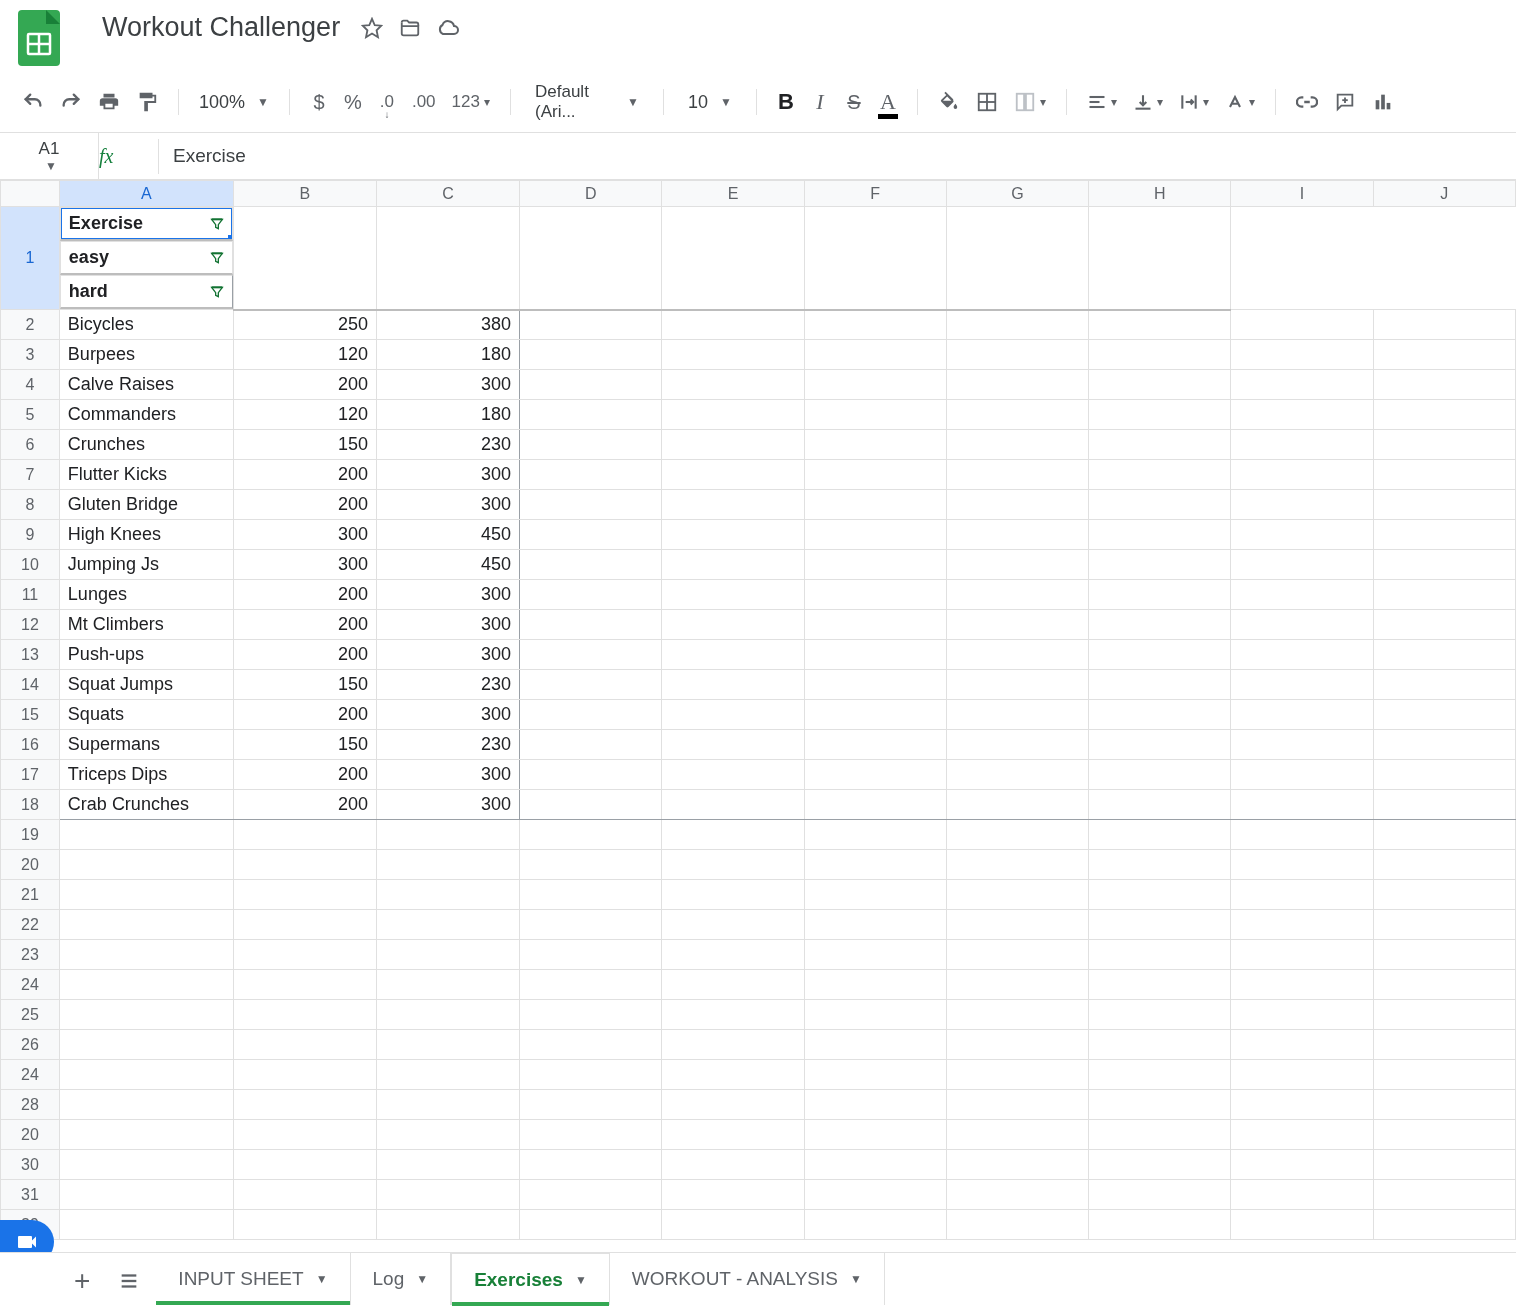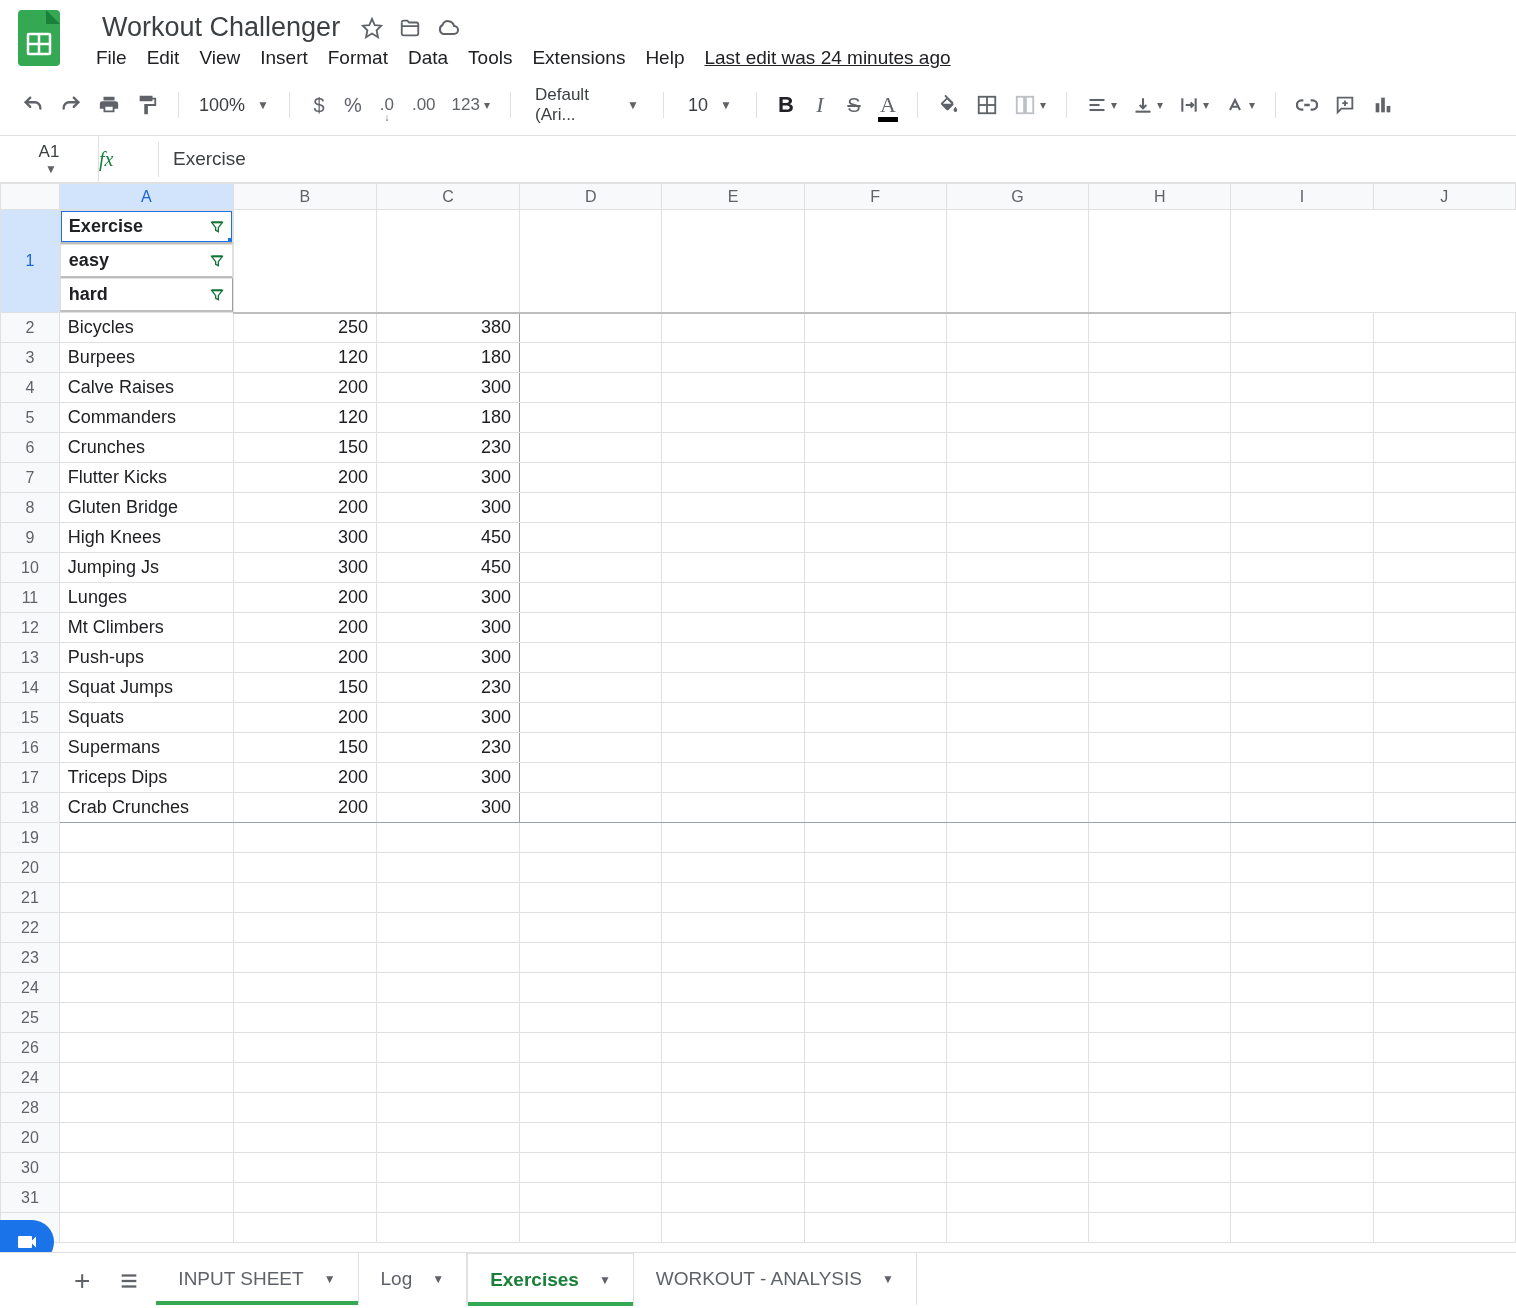--- a/index.html
+++ b/index.html
@@ -143,21 +143,21 @@
   .meet-bubble {
     position:fixed; left:0; bottom:44px; width:54px;height:44px;
     background:#1a73e8; border-top-right-radius: 22px; border-bottom-right-radius:22px;
     display:flex;align-items:center;justify-content:center;color:#fff;
   }
   .tab-btn {
     height:40px; display:flex;align-items:center;justify-content:center;
     padding: 0 12px; color:#5f6368; cursor:pointer; font-size:20px;
   }
   .sheet-tab {
-    height:52px; display:flex;align-items:center;gap:16px;
+    height:52px; display:flex;align-items:center;gap:8px;
     padding: 0 22px; color:#5f6368; font-size:19px; cursor:pointer;
     border-right:1px solid var(--border-grey);
   }
   .sheet-tab.active {
     color: var(--green-accent); font-weight:600;
     border-top:1px solid var(--border-grey);
     border-left:1px solid var(--border-grey);
     position:relative;
   }
   .sheet-tab.active::after{
@@ -195,32 +195,20 @@
         <svg viewBox="0 0 24 24" width="22" height="22" fill="none" stroke="currentColor" stroke-width="2">
             <path d="M3 6a2 2 0 012-2h4l2 2h8a2 2 0 012 2v2"></path>
             <path d="M3 6v12a2 2 0 002 2h14a2 2 0 002-2V10H3z"></path>
           </svg>
       </span>
       <span class="title-icon">
         <svg viewBox="0 0 24 24" width="24" height="24" fill="none" stroke="currentColor" stroke-width="2">
             <path d="M18 18a4 4 0 000-8 6 6 0 00-11.5-1A5 5 0 007 18h11z"></path>
           </svg>
       </span>
-    </div>
-    <div class="menubar">
-      <span>File</span>
-      <span>Edit</span>
-      <span>View</span>
-      <span>Insert</span>
-      <span>Format</span>
-      <span>Data</span>
-      <span>Tools</span>
-      <span>Extensions</span>
-      <span>Help</span>
-      <span class="last-edit">Last edit was 24 minutes ago</span>
     </div>
   </div>
 </div>
 
 <div class="toolbar">
   <span class="tool-btn">
       <svg width="22" height="22" viewBox="0 0 24 24" fill="none" stroke="#5f6368" stroke-width="2.5" stroke-linecap="round">
         <path d="M9 14l-5-5 5-5"></path>
         <path d="M4 9h10a6 6 0 016 6v1"></path>
       </svg>

